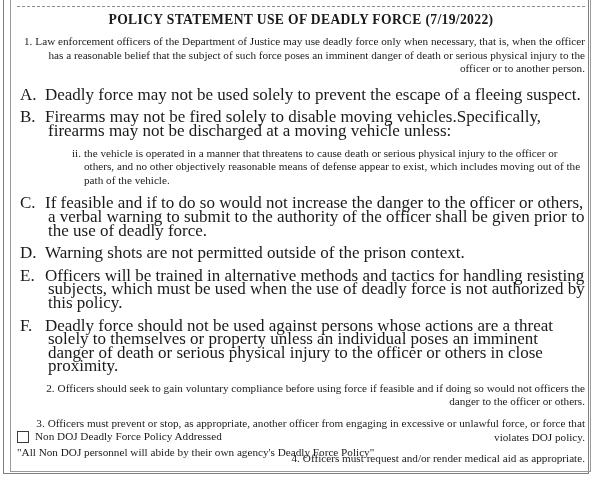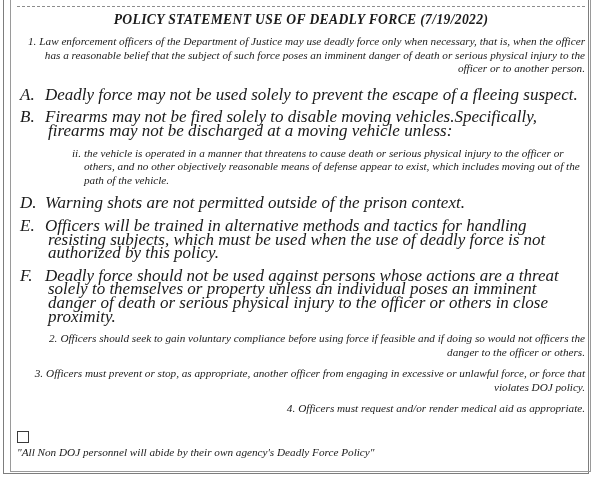--- a/index.html
+++ b/index.html
@@ -19,21 +19,20 @@
   #doc-frame {
     position: absolute;
     left: 3px;
     top: 0px;
     width: 586px;
     height: 474px;
     border-left: 1px solid #7d7d7d;
     border-right: 1px solid #7d7d7d;
     border-bottom: 1px solid #7d7d7d;
     box-sizing: border-box;
-    font-style: italic;
   }
   #doc-frame-inner {
     position: absolute;
     left: 6px;
     top: 0px;
     width: 581px;
     height: 472px;
     border-left: 1px solid #9a9a9a;
     border-right: 1px solid #9a9a9a;
     border-bottom: 1px solid #9a9a9a;
@@ -170,20 +169,23 @@
 
       <p class="lvl2">
         <span class="mk">B.</span><span>Firearms may not be fired solely to disable moving vehicles.Specifically, firearms may not be discharged at a moving vehicle unless:</span>
       </p>
 
 
       <p class="lvl3">
         <span class="mk">ii.</span><span>the vehicle is operated in a manner that threatens to cause death or serious physical injury to the officer or others, and no other objectively reasonable means of defense appear to exist, which includes moving out of the path of the vehicle.</span>
       </p>
 
+      <p class="lvl2">
+        <span class="mk">C.</span><span>If feasible and if to do so would not increase the danger to the officer or others, a verbal warning to submit to the authority of the officer shall be given prior to the use of deadly force.</span>
+      </p>
 
       <p class="lvl2">
         <span class="mk">D.</span><span>Warning shots are not permitted outside of the prison context.</span>
       </p>
 
       <p class="lvl2">
         <span class="mk">E.</span><span>Officers will be trained in alternative methods and tactics for handling resisting subjects, which must be used when the use of deadly force is not authorized by this policy.</span>
       </p>
 
       <p class="lvl2">
@@ -200,18 +202,19 @@
 
       <p class="lvl1">
         <span class="mk">4.</span><span>Officers must request and/or render medical aid as appropriate.</span>
       </p>
 
     </div>
 
     <div class="footer-block">
       <div class="checkbox-row">
         <span class="checkbox"></span>
+        <span class="checkbox-label">Non DOJ Deadly Force Policy Addressed</span>
       </div>
       <div class="footer-quote">"All Non DOJ personnel will abide by their own agency's Deadly Force Policy"</div>
     </div>
 
   </div>
 </div>
 
 </body></html>

